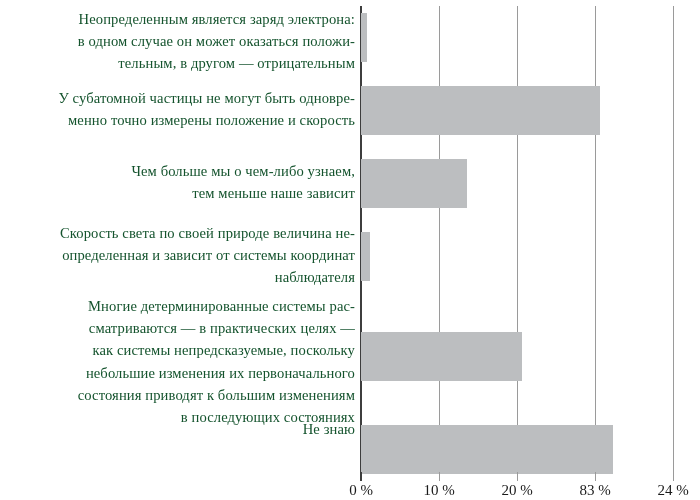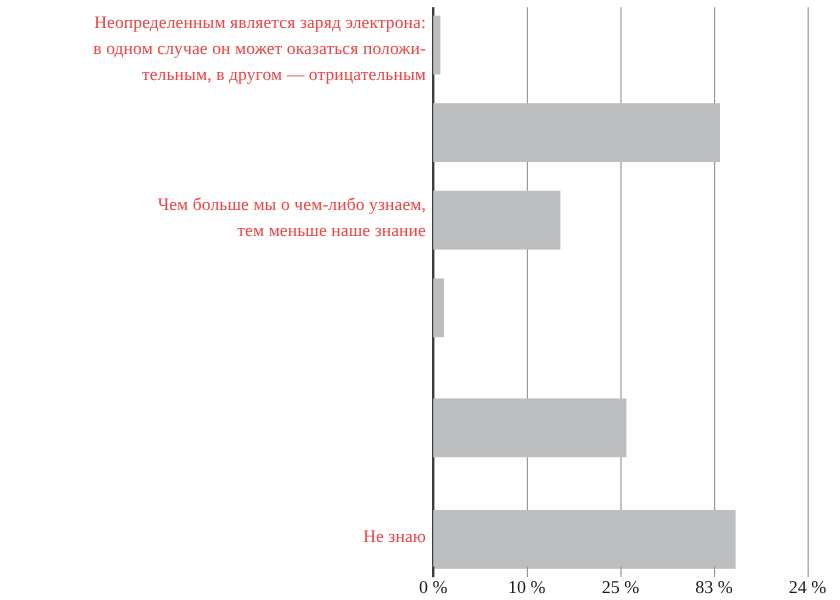--- a/index.html
+++ b/index.html
@@ -73,36 +73,47 @@
     left: 0;
   }
 
   
   .cat-label {
     position: absolute;
     right: 345px;          
     text-align: right;
     font-size: 14.6px;
     line-height: 22.2px;
-    color: #ef4444;
+    color: #14532d;
     white-space: pre-line;
     letter-spacing: 0.1px;
   }
 </style>
 </head>
 <body>
 
 <div id="chart-root">
 
   <div class="cat-label" style="top:8px;">Неопределенным является заряд электрона:
 в одном случае он может оказаться положи-
 тельным, в другом — отрицательным</div>
+  <div class="cat-label" style="top:87px;">У субатомной частицы не могут быть одновре-
+менно точно измерены положение и скорость</div>
   <div class="cat-label" style="top:160px;">Чем больше мы о чем-либо узнаем,
-тем меньше наше знание</div>
-  <div class="cat-label" style="top:437px;">Не знаю</div>
+тем меньше наше зависит</div>
+  <div class="cat-label" style="top:222px;">Скорость света по своей природе величина не-
+определенная и зависит от системы координат
+наблюдателя</div>
+  <div class="cat-label" style="top:295px;">Многие детерминированные системы рас-
+сматриваются — в практических целях —
+как системы непредсказуемые, поскольку
+небольшие изменения их первоначального
+состояния приводят к большим изменениям
+в последующих состояниях</div>
+  <div class="cat-label" style="top:418px;">Не знаю</div>
 
   <div class="plot-area">
 
     <div class="gridline zero-line" style="left:-1px;"></div>
     <div class="gridline" style="left: 78px; background: rgb(154, 154, 154);"></div>
     <div class="gridline" style="left: 156px; background: rgb(154, 154, 154);"></div>
     <div class="gridline" style="left: 234px; background: rgb(154, 154, 154);"></div>
     <div class="gridline" style="left: 312px; background: rgb(154, 154, 154);"></div>
 
     <div class="bar" style="top: 7px; height: 49px; width: 6.24px; background: rgb(188, 190, 192);"></div>
@@ -113,18 +124,18 @@
     <div class="bar" style="top: 419px; height: 49px; width: 251.94px; background: rgb(188, 190, 192);"></div>
 
     <div class="tick-mark zero-tick" style="left:-1px;"></div>
     <div class="tick-mark" style="left:78px;"></div>
     <div class="tick-mark" style="left:156px;"></div>
     <div class="tick-mark" style="left:234px;"></div>
     <div class="tick-mark" style="left:312px;"></div>
 
     <div class="tick-label" style="left:0px;">0 %</div>
     <div class="tick-label" style="left:78px;text-align:center;">10 %</div>
-    <div class="tick-label" style="left:156px;">25 %</div>
+    <div class="tick-label" style="left:156px;">20 %</div>
     <div class="tick-label" style="left:234px;">83 %</div>
     <div class="tick-label" style="left:312px;">24 %</div>
 
   </div>
 </div>
 
 </body></html>

